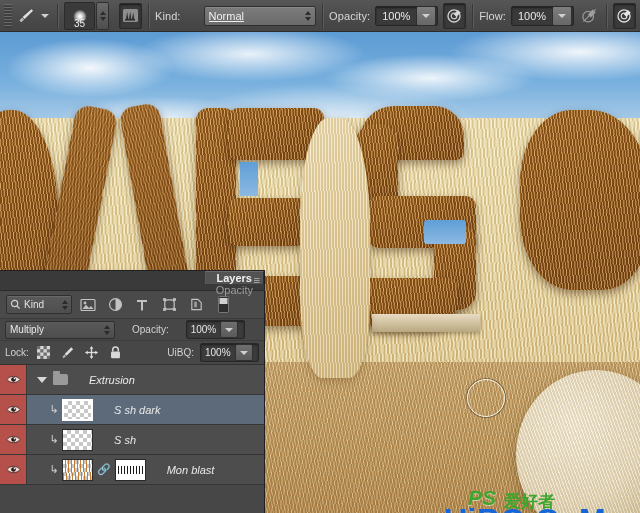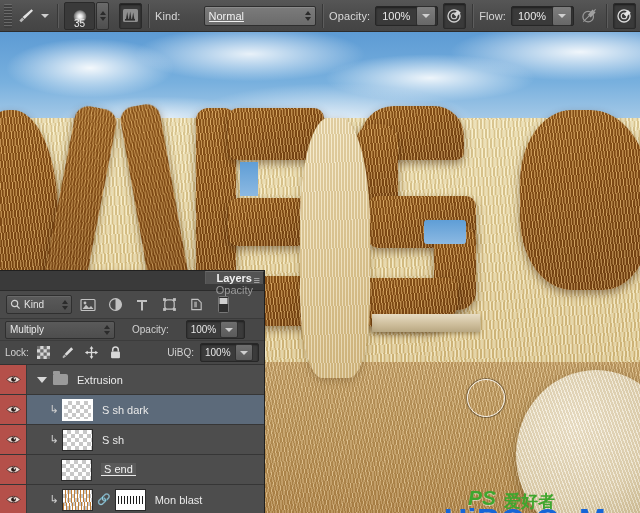--- a/index.html
+++ b/index.html
@@ -164,21 +164,21 @@
      background-size:8px 8px;background-position:0 0,4px 4px;}
   .thumb.selected{border:2px solid #ffffff;}
   .thumb.mask{background:#fff;background-image:none;position:relative;overflow:hidden;}
   .thumb.mask .mk{position:absolute;left:2px;right:2px;top:6px;height:8px;
      background:repeating-linear-gradient(90deg,#1a1a1a 0 1px,#fff 1px 3px);}
   .thumb.strawthumb{background-image:
        repeating-linear-gradient(86deg,rgba(190,120,45,.95) 0 1px,rgba(255,255,255,0) 1px 3px),
        linear-gradient(45deg,#c8c8c8 25%,transparent 25%,transparent 75%,#c8c8c8 75%),
        linear-gradient(45deg,#c8c8c8 25%,transparent 25%,transparent 75%,#c8c8c8 75%);
      background-size:auto,8px 8px,8px 8px;background-position:0 0,0 0,4px 4px;}
-  .lname{color:#e9e9e9;font-size:11px;margin-left:9px;white-space:nowrap;}
+  .lname{color:#e9e9e9;font-size:11px;margin-left:21px;white-space:nowrap;font-style:italic;}
   .lname.editing{background:#5a5a5a;border-bottom:1px solid #e8e8e8;padding:0 3px;
      color:#f4f4f4;}
   .grp{display:flex;align-items:center;margin-left:10px;gap:6px;}
   .carat{width:0;height:0;border-left:5px solid transparent;border-right:5px solid transparent;
      border-top:6px solid #d8d8d8;}
   .folder{width:15px;height:11px;background:#9a9a9a;border-radius:1px 2px 2px 1px;position:relative;}
   .folder:before{content:"";position:absolute;left:0;top:-3px;width:7px;height:3px;
      background:#9a9a9a;border-radius:1px 1px 0 0;}
   .linkico{color:#d6d6d6;font-size:11px;margin:0 1px;}
 </style>
@@ -485,42 +485,29 @@
             <circle cx="8.9" cy="4.6" r="0.8" fill="#fff"></circle>
           </svg>
         </div>
         <div class="thumbwrap" style="margin-left:22px;">
           <span class="clipar">↳</span>
           <span class="thumb"></span>
         </div>
         <span class="lname">S sh</span>
       </div>
 
+
       <div class="lrow">
         <div class="eyecol">
           <svg width="15" height="11" viewBox="0 0 16 11">
             <path d="M1 5.5 C4 1, 12 1, 15 5.5 C12 10, 4 10, 1 5.5 Z" fill="#f0ded8" stroke="#4a2a26" stroke-width="1"></path>
             <circle cx="8" cy="5.5" r="2.5" fill="#2b1a18"></circle>
             <circle cx="8.9" cy="4.6" r="0.8" fill="#fff"></circle>
           </svg>
         </div>
-        <div class="thumbwrap" style="margin-left:34px;">
-          <span class="thumb"></span>
-        </div>
-        <span class="lname editing">S end </span>
-      </div>
-
-      <div class="lrow">
-        <div class="eyecol">
-          <svg width="15" height="11" viewBox="0 0 16 11">
-            <path d="M1 5.5 C4 1, 12 1, 15 5.5 C12 10, 4 10, 1 5.5 Z" fill="#f0ded8" stroke="#4a2a26" stroke-width="1"></path>
-            <circle cx="8" cy="5.5" r="2.5" fill="#2b1a18"></circle>
-            <circle cx="8.9" cy="4.6" r="0.8" fill="#fff"></circle>
-          </svg>
-        </div>
         <div class="thumbwrap" style="margin-left:22px;">
           <span class="clipar">↳</span>
           <span class="thumb strawthumb"></span>
           <span class="linkico">🔗</span>
           <span class="thumb mask">
             <span class="mk"></span>
           </span>
         </div>
         <span class="lname">Mon blast</span>
       </div>

